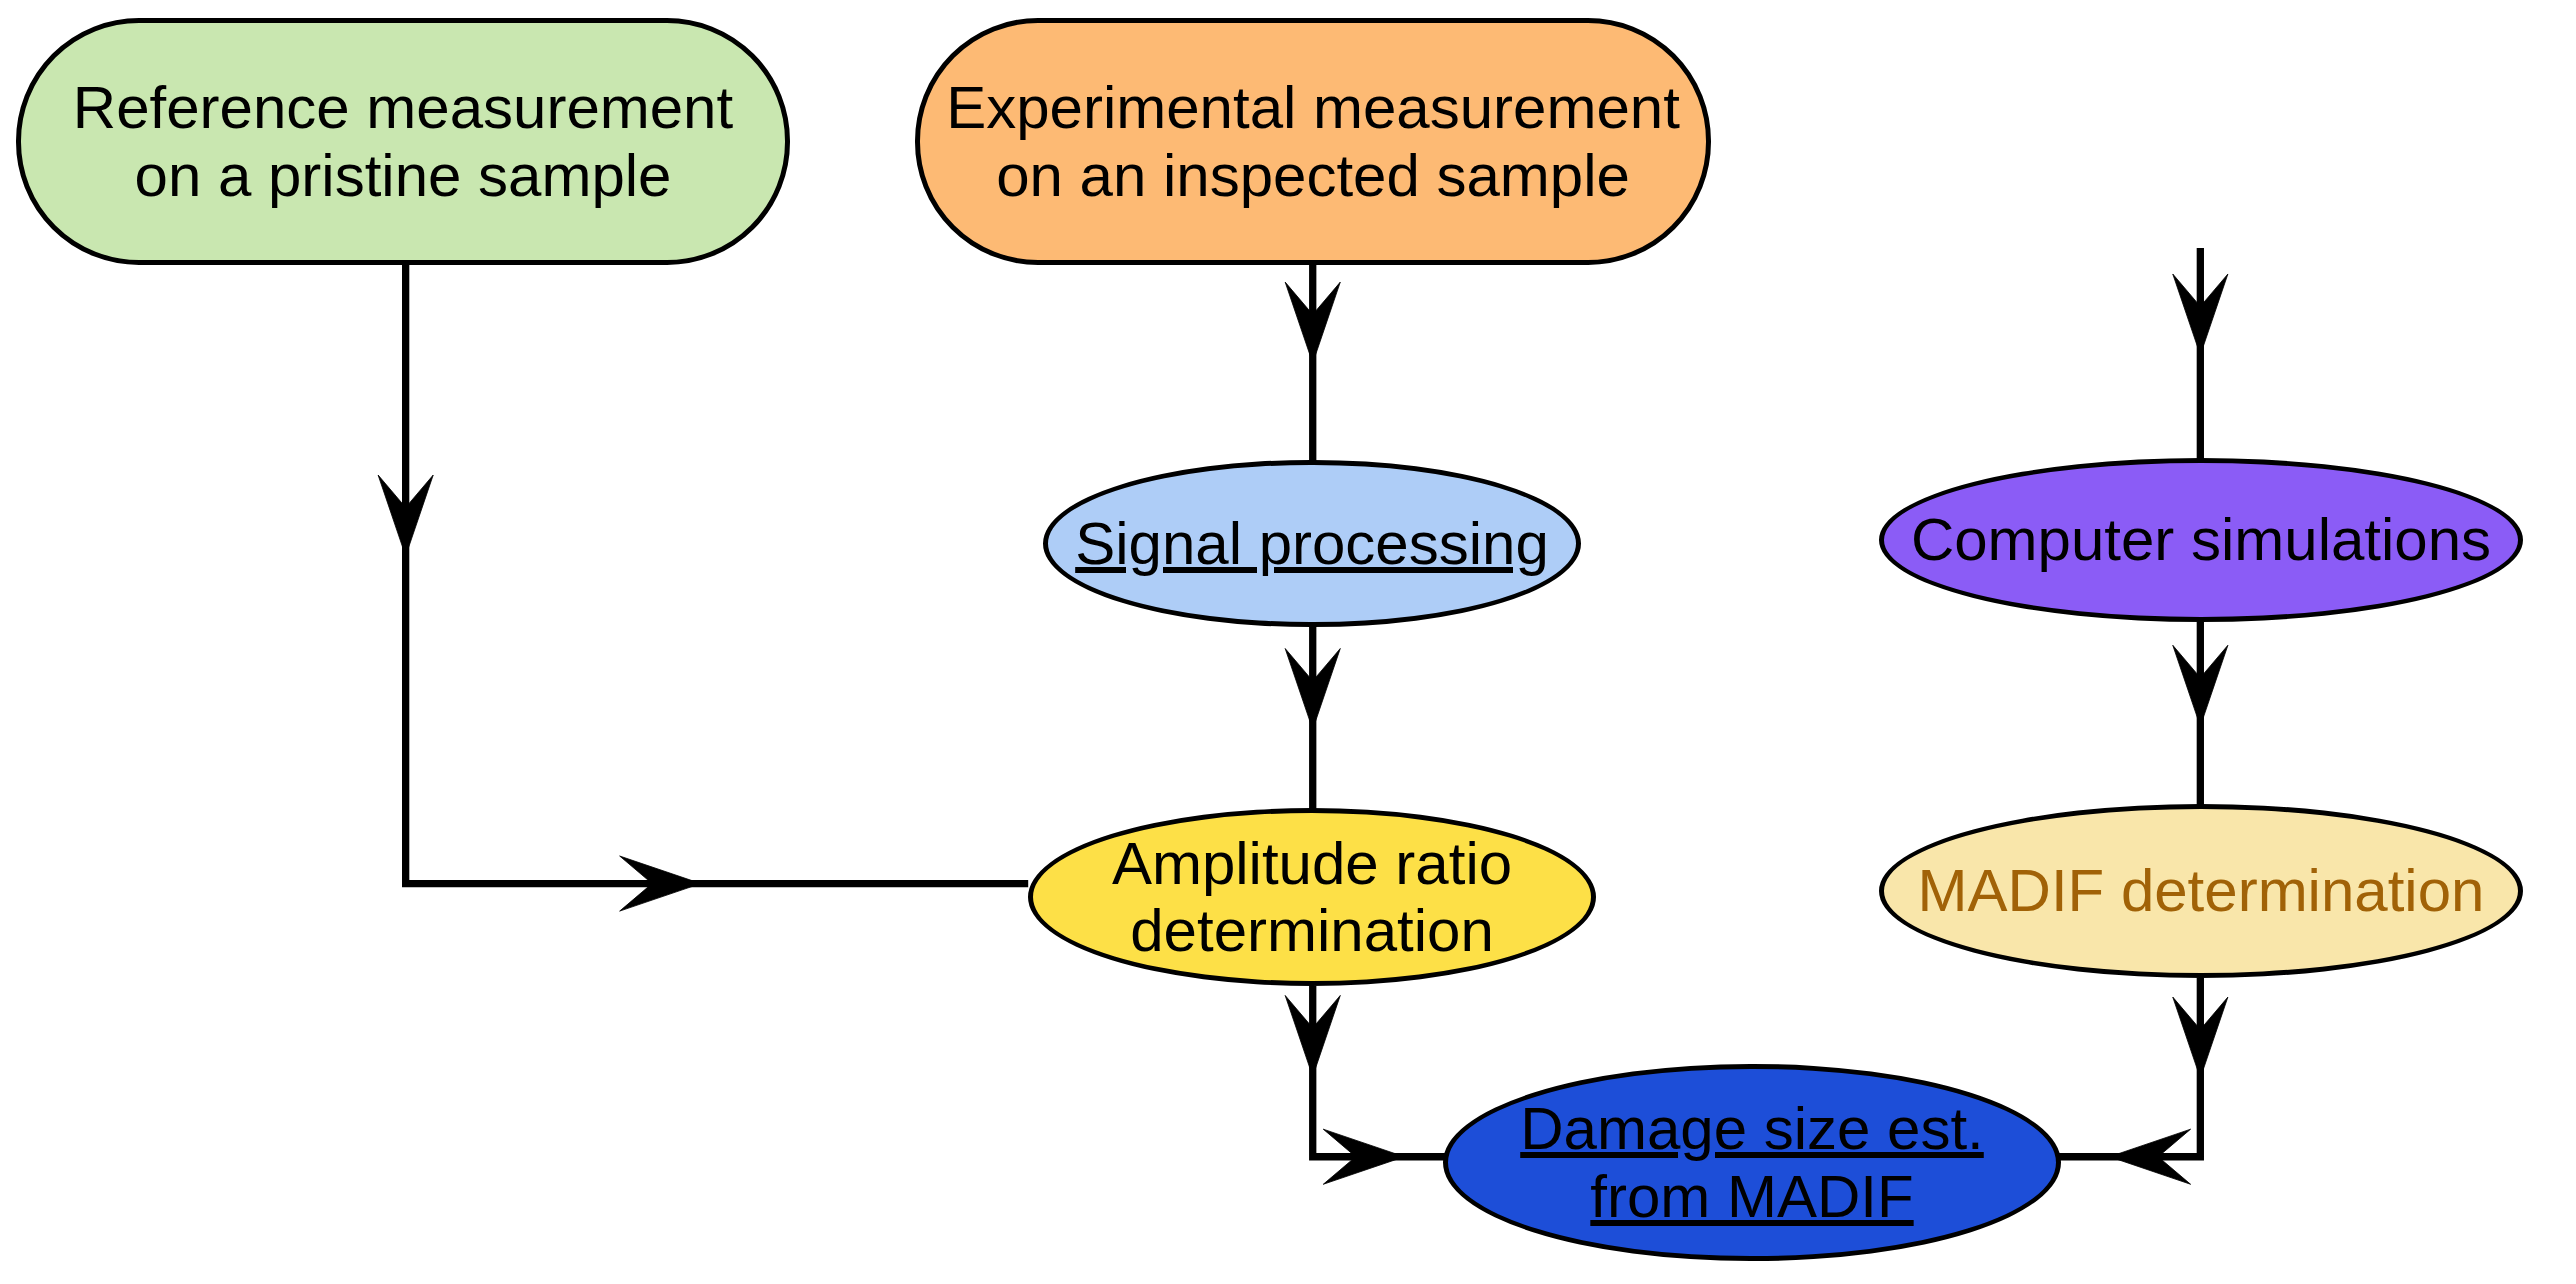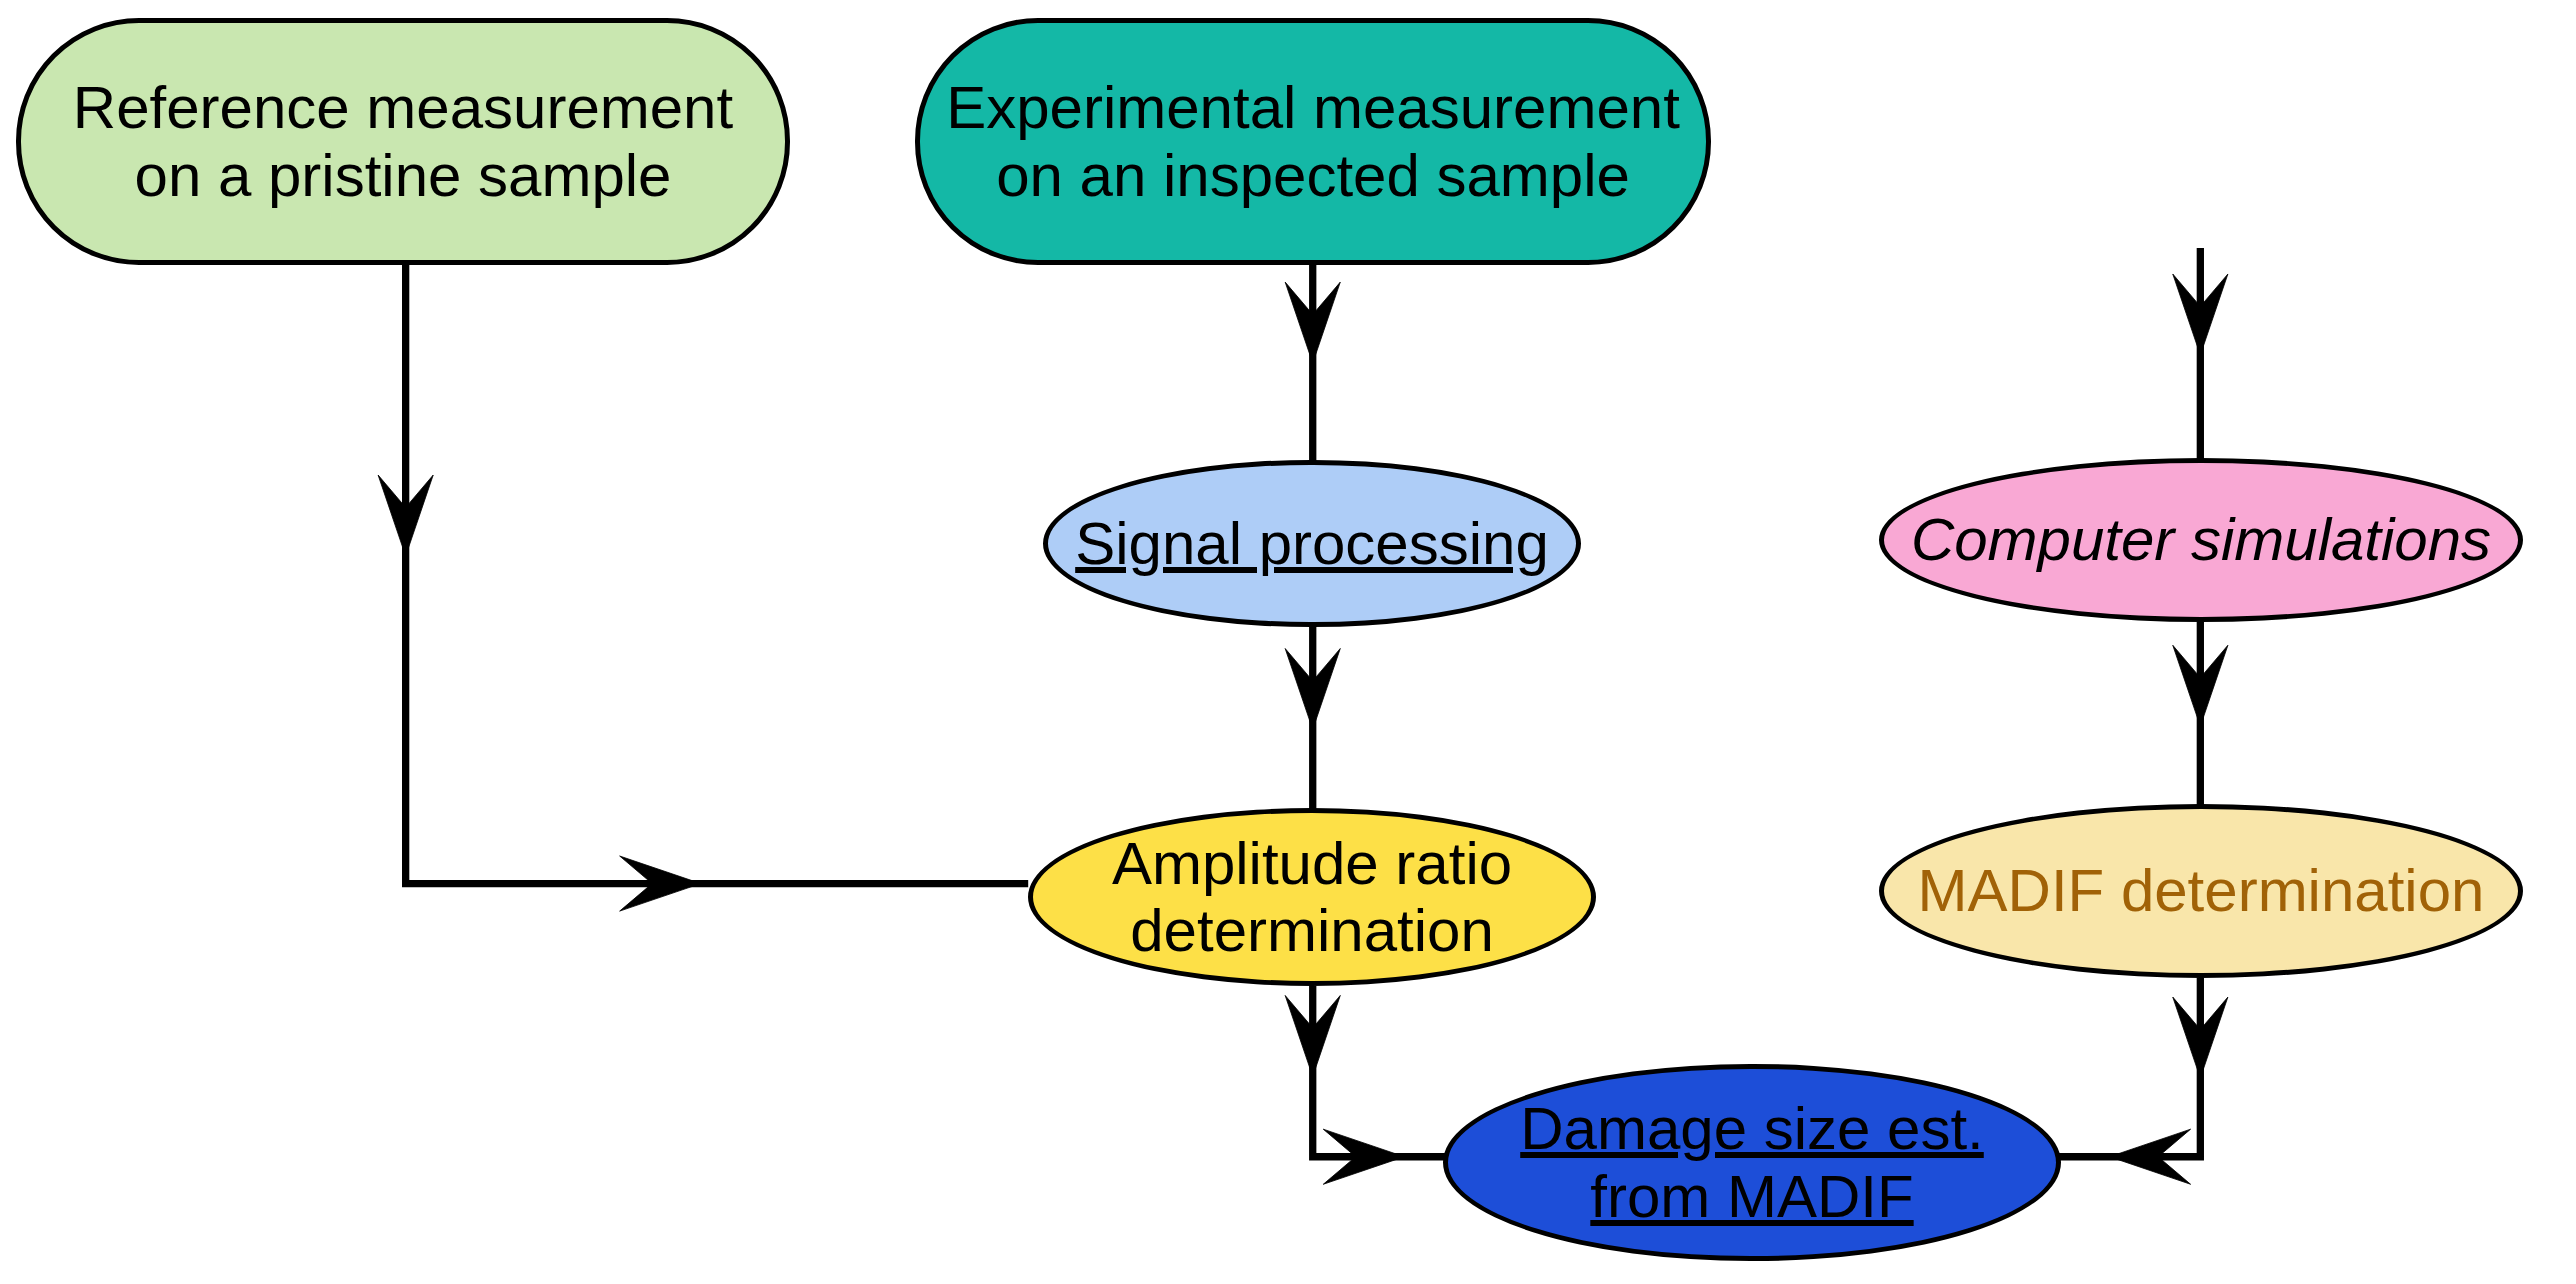--- a/index.html
+++ b/index.html
@@ -144,31 +144,31 @@
       <use href="#barb-down" x="2714" y="1292"></use>
       <use href="#barb-left" x="2640" y="1427"></use>
     </g>
   </svg>
 
   <div class="node" id="node-reference" style="background-color: rgb(201, 231, 176); border-color: rgb(0, 0, 0); color: rgb(0, 0, 0);">
     <span class="node-label">Reference measurement
 on a pristine sample</span>
   </div>
 
-  <div class="node" id="node-experimental" style="background-color: #14b8a6; border-color: rgb(0, 0, 0); color: rgb(0, 0, 0);">
+  <div class="node" id="node-experimental" style="background-color: #fdba74; border-color: rgb(0, 0, 0); color: rgb(0, 0, 0);">
     <span class="node-label">Experimental measurement
 on an inspected sample</span>
   </div>
 
 
   <div class="node" id="node-signal" style="background-color: rgb(174, 205, 247); border-color: rgb(0, 0, 0); color: rgb(0, 0, 0);">
     <span class="node-label">Signal processing</span>
   </div>
 
-  <div class="node" id="node-simulations" style="background-color: #f9a8d4; border-color: rgb(0, 0, 0); color: rgb(0, 0, 0); font-style: italic;">
+  <div class="node" id="node-simulations" style="background-color: #8b5cf6; border-color: rgb(0, 0, 0); color: rgb(0, 0, 0);">
     <span class="node-label">Computer simulations</span>
   </div>
 
   <div class="node" id="node-amplitude" style="background-color: #fde047; border-color: rgb(0, 0, 0); color: rgb(0, 0, 0);">
     <span class="node-label">Amplitude ratio
 determination</span>
   </div>
 
   <div class="node" id="node-madif" style="background-color: rgb(249, 230, 170); border-color: rgb(0, 0, 0); color: #a16207;">
     <span class="node-label">MADIF determination</span>

